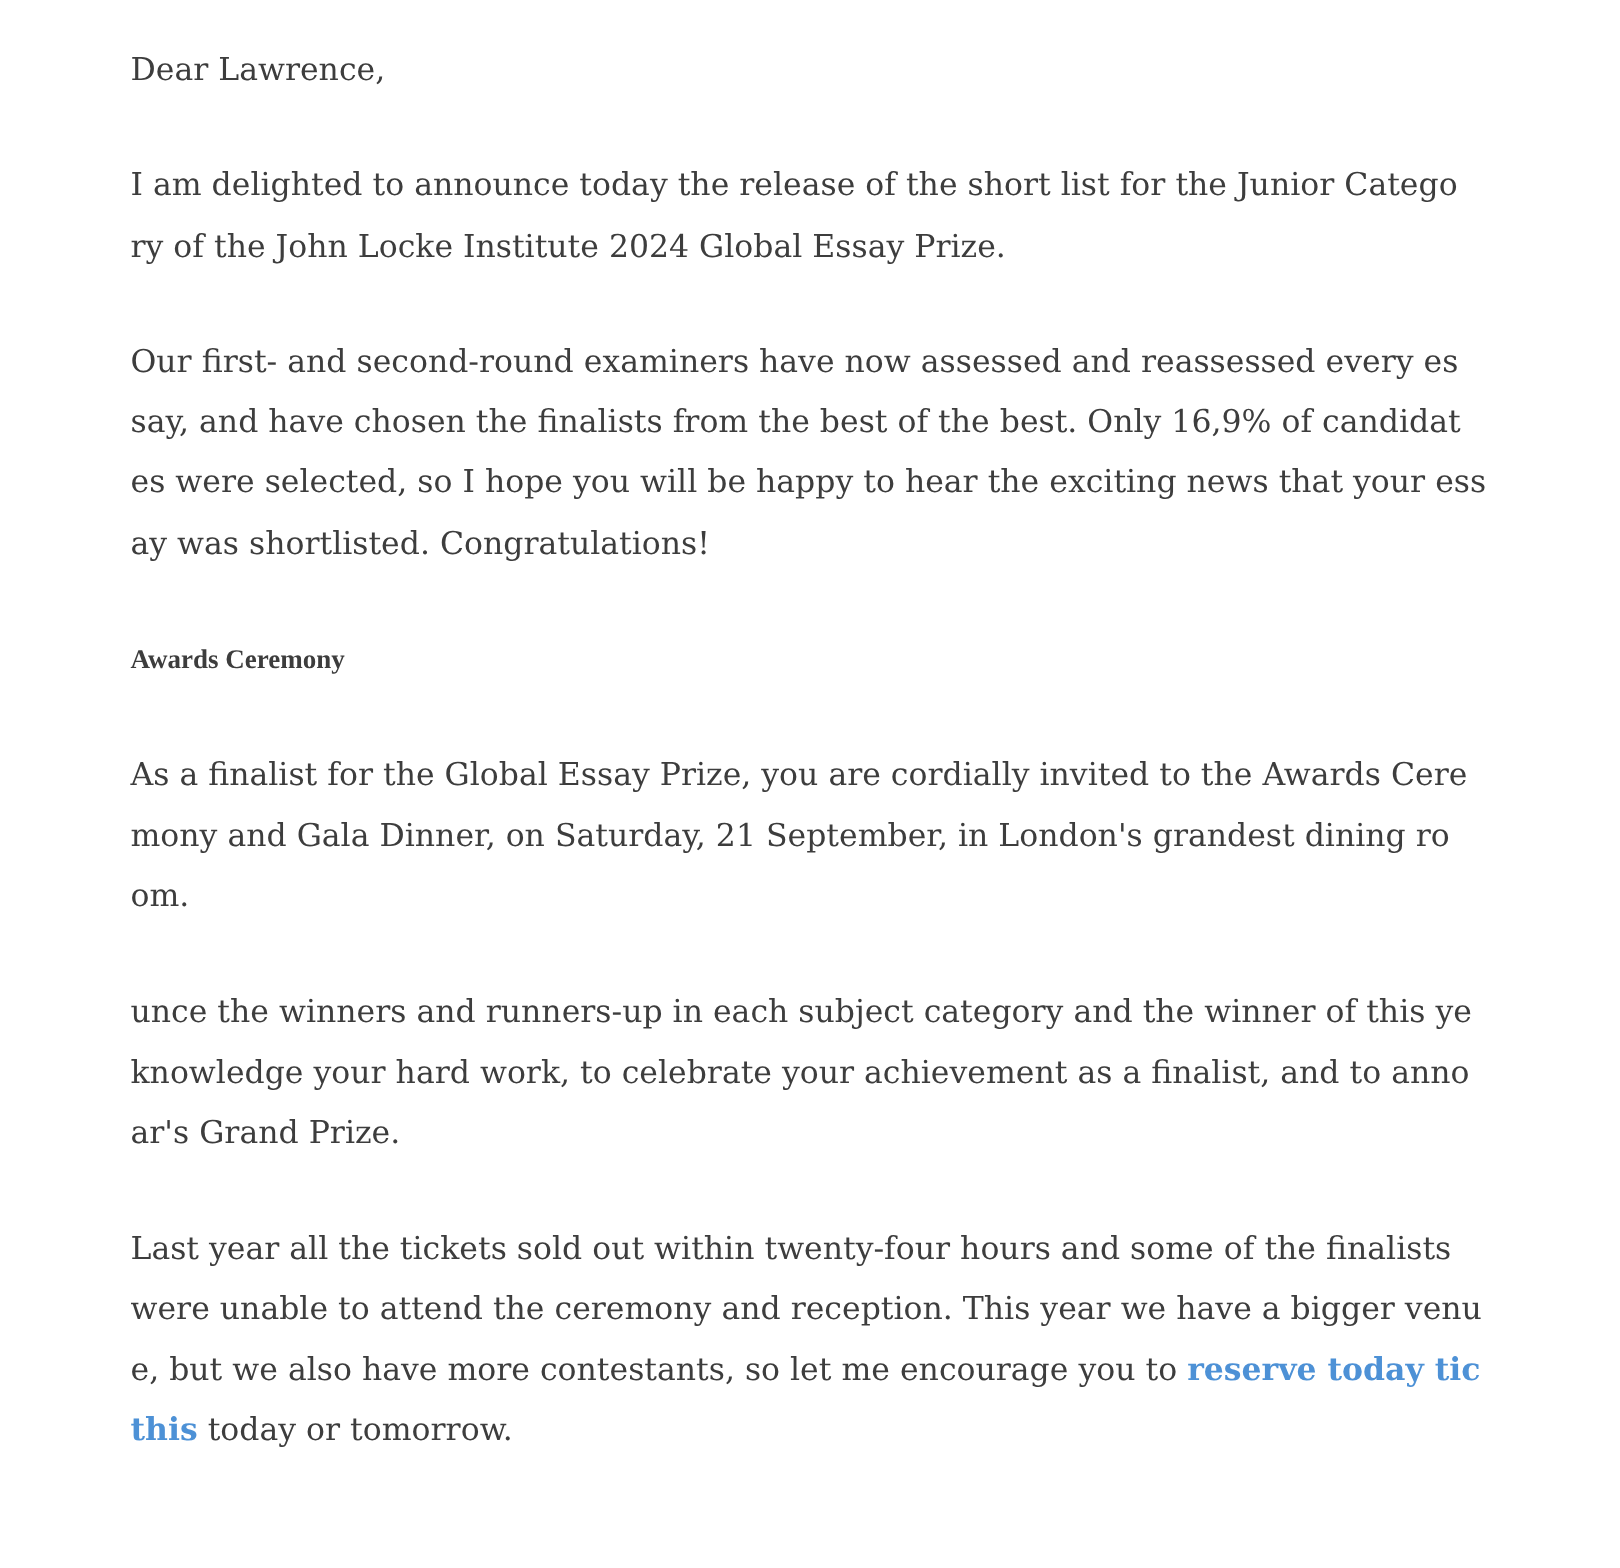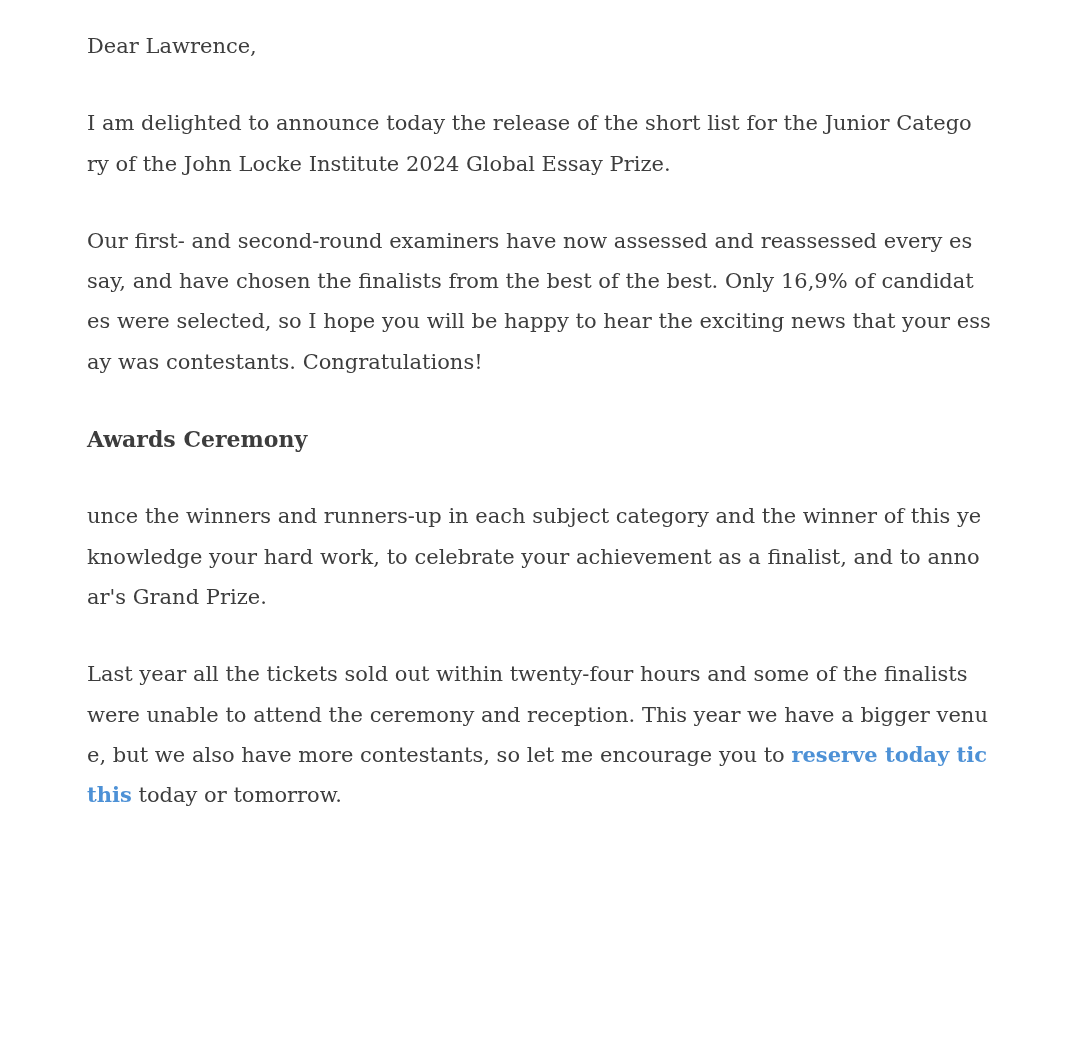--- a/index.html
+++ b/index.html
@@ -29,23 +29,24 @@
     margin: 0 0 37px 0;
   }
   .para:last-child {
     margin-bottom: 0;
   }
   .line {
     white-space: nowrap;
   }
   .heading {
     font-weight: bold;
-    font-size: 22px;
+    font-size: 18px;
     margin: 3px 0 37px 0;
     white-space: nowrap;
+    font-family: Liberation Serif, serif;
   }
   .link {
     color: var(--link-color);
     font-weight: bold;
     text-decoration: none;
     cursor: pointer;
   }
 </style>
 </head>
 <body>
@@ -58,25 +59,30 @@
 
   <div class="para">
     <div class="line">I am delighted to announce today the release of the short list for the Junior Catego</div>
     <div class="line">ry of the John Locke Institute 2024 Global Essay Prize.</div>
   </div>
 
   <div class="para">
     <div class="line">Our first- and second-round examiners have now assessed and reassessed every es</div>
     <div class="line">say, and have chosen the finalists from the best of the best. Only 16,9% of candidat</div>
     <div class="line">es were selected, so I hope you will be happy to hear the exciting news that your ess</div>
-    <div class="line">ay was contestants. Congratulations!</div>
+    <div class="line">ay was shortlisted. Congratulations!</div>
   </div>
 
   <div class="heading">Awards Ceremony</div>
 
+  <div class="para">
+    <div class="line">As a finalist for the Global Essay Prize, you are cordially invited to the Awards Cere</div>
+    <div class="line">mony and Gala Dinner, on Saturday, 21 September, in London's grandest dining ro</div>
+    <div class="line">om.</div>
+  </div>
 
   <div class="para">
     <div class="line">unce the winners and runners-up in each subject category and the winner of this ye</div>
     <div class="line">knowledge your hard work, to celebrate your achievement as a finalist, and to anno</div>
     <div class="line">ar's Grand Prize.</div>
   </div>
 
   <div class="para">
     <div class="line">Last year all the tickets sold out within twenty-four hours and some of the finalists</div>
     <div class="line">were unable to attend the ceremony and reception. This year we have a bigger venu</div>

